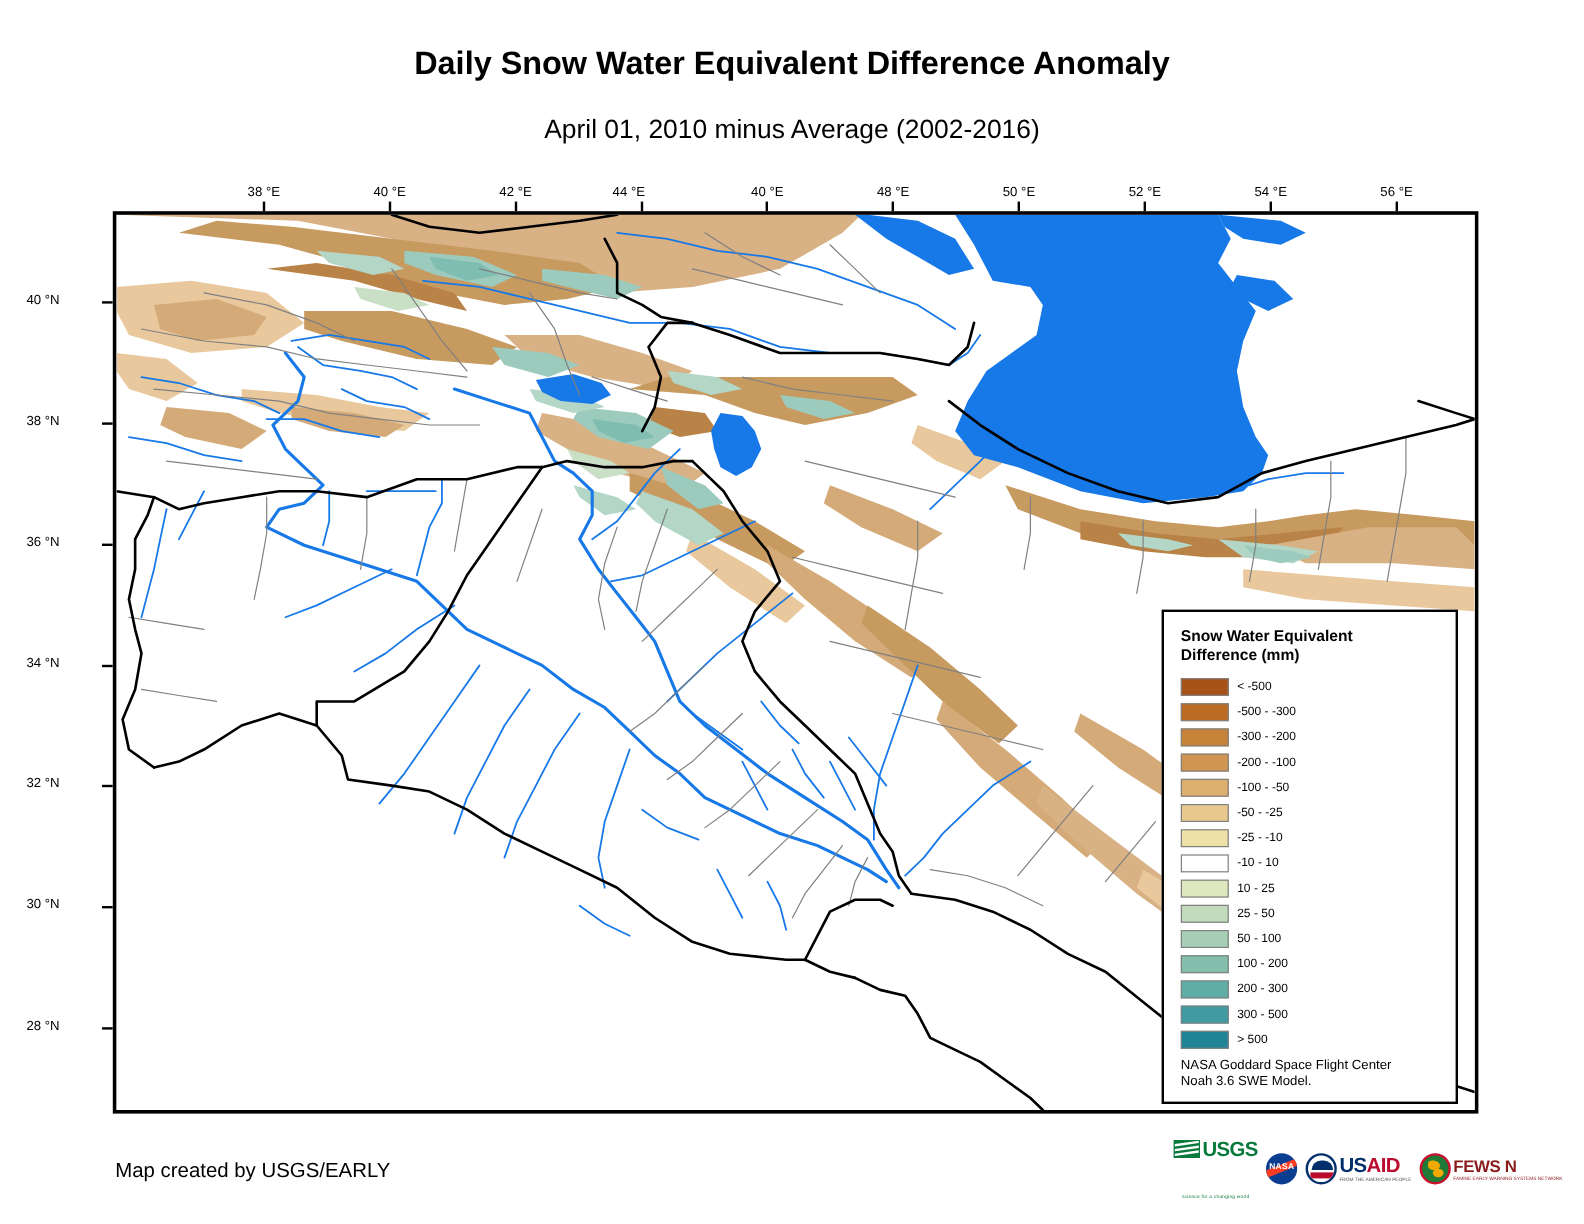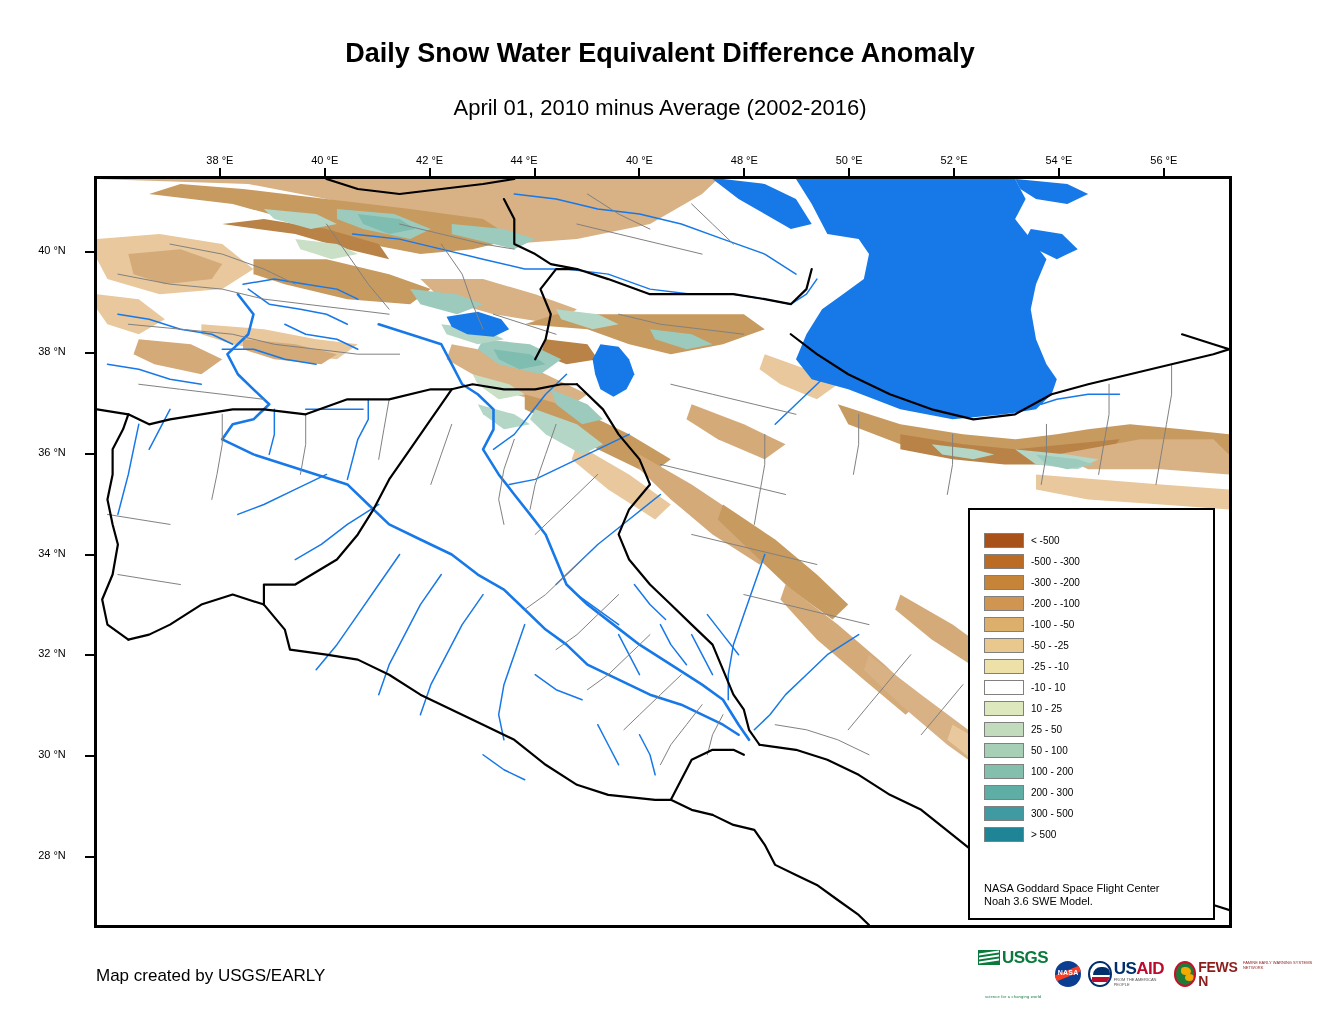--- a/index.html
+++ b/index.html
@@ -23,21 +23,21 @@
     overflow:hidden;
   }
   #map-canvas{position:absolute;left:0;top:0;width:100%;height:100%;}
   
   .lon-label{
     position:absolute;font-size:11px;color:#000;text-align:center;
     width:60px;margin-left:-30px;top:154px;
   }
   .lon-tick{position:absolute;top:168px;width:2px;height:9px;background:#000;}
   .lat-label{
-    position:absolute;font-size:11px;color:#000;text-align:center;
+    position:absolute;font-size:11px;color:#000;text-align:left;
     width:60px;left:22px;margin-top:-8px;
   }
   .lat-tick{position:absolute;left:85px;width:9px;height:2px;background:#000;}
   
   #legend{
     position:absolute;left:968px;top:508px;width:247px;height:412px;
     border:2px solid #000;background:#ffffff;box-sizing:border-box;
     padding:12px 0 0 14px;
   }
   #legend-title{font-size:13px;font-weight:bold;color:#000;line-height:16px;width:200px;}
@@ -106,21 +106,21 @@
     box-sizing:border-box;position:relative;overflow:hidden;
   }
   .fews-globe::before{
     content:"";position:absolute;left:5px;top:4px;width:10px;height:8px;background:#f2a900;
     border-radius:40% 60% 50% 50%;
   }
   .fews-globe::after{
     content:"";position:absolute;left:9px;bottom:4px;width:9px;height:7px;background:#f2a900;
     border-radius:50%;
   }
-  .fews-wrap{display:flex;flex-direction:row;justify-content:space-between;margin-left:2px;}
+  .fews-wrap{display:flex;flex-direction:column;justify-content:space-between;margin-left:2px;}
   .fews-word{font-size:14px;font-weight:bold;color:#8a1c1c;line-height:14px;letter-spacing:-0.3px;}
   .fews-sub{font-size:4px;color:#8a1c1c;}
 </style>
 </head>
 <body>
 
 <div id="title">Daily Snow Water Equivalent Difference Anomaly</div>
 <div id="subtitle">April 01, 2010 minus Average (2002-2016)</div>
 
 <div id="ticks-lon">
@@ -330,20 +330,24 @@
           <path d="M666.0 570.3 L702.7 575.4 L734.2 585.4 L765.7 600.6 L797.1 620.8 L828.6 635.9 L860.1 661.2 L891.5 686.4 L923.0 706.6 L954.5 726.8 L985.9 736.9 L1017.4 741.9 L1048.8 741.9 L1080.3 736.9 L1101.3 726.8 L1122.3 731.8 L1138.0 736.9 " fill="none" stroke="#000" stroke-width="2.2" stroke-linecap="round" stroke-linejoin="round"></path>
           <path d="M618.8 641.0 L639.8 651.1 L660.8 656.1 L671.3 671.2 L681.8 691.4 L702.7 701.5 L723.7 711.6 L744.7 726.8 L765.7 741.9 L776.1 752.0 " fill="none" stroke="#000" stroke-width="2.2" stroke-linecap="round" stroke-linejoin="round"></path>
           <path d="M697.5 156.5 L723.7 176.6 L755.2 196.8 L797.1 217.0 L839.1 232.2 L881.0 242.3 L923.0 237.2 L959.7 217.0 L996.4 206.9 L1038.4 196.8 L1080.3 186.7 L1122.3 176.6 L1138.0 171.6 " fill="none" stroke="#000" stroke-width="2.2" stroke-linecap="round" stroke-linejoin="round"></path>
           <path d="M1138.0 171.6 L1122.3 166.6 L1090.8 156.5 " fill="none" stroke="#000" stroke-width="2.2" stroke-linecap="round" stroke-linejoin="round"></path>
         </g>
     </g>
   </svg>
 </div>
 
 <div id="legend">
+  <div id="legend-title">
+    <div>Snow Water Equivalent</div>
+    <div>Difference (mm)</div>
+  </div>
   <div id="legend-items">
       <div class="legend-row">
         <span class="legend-swatch" style="background: rgb(168, 82, 26);"></span>
         <span class="legend-label">&lt; -500</span>
       </div>
       <div class="legend-row">
         <span class="legend-swatch" style="background: rgb(188, 107, 37);"></span>
         <span class="legend-label">-500 - -300</span>
       </div>
       <div class="legend-row">

